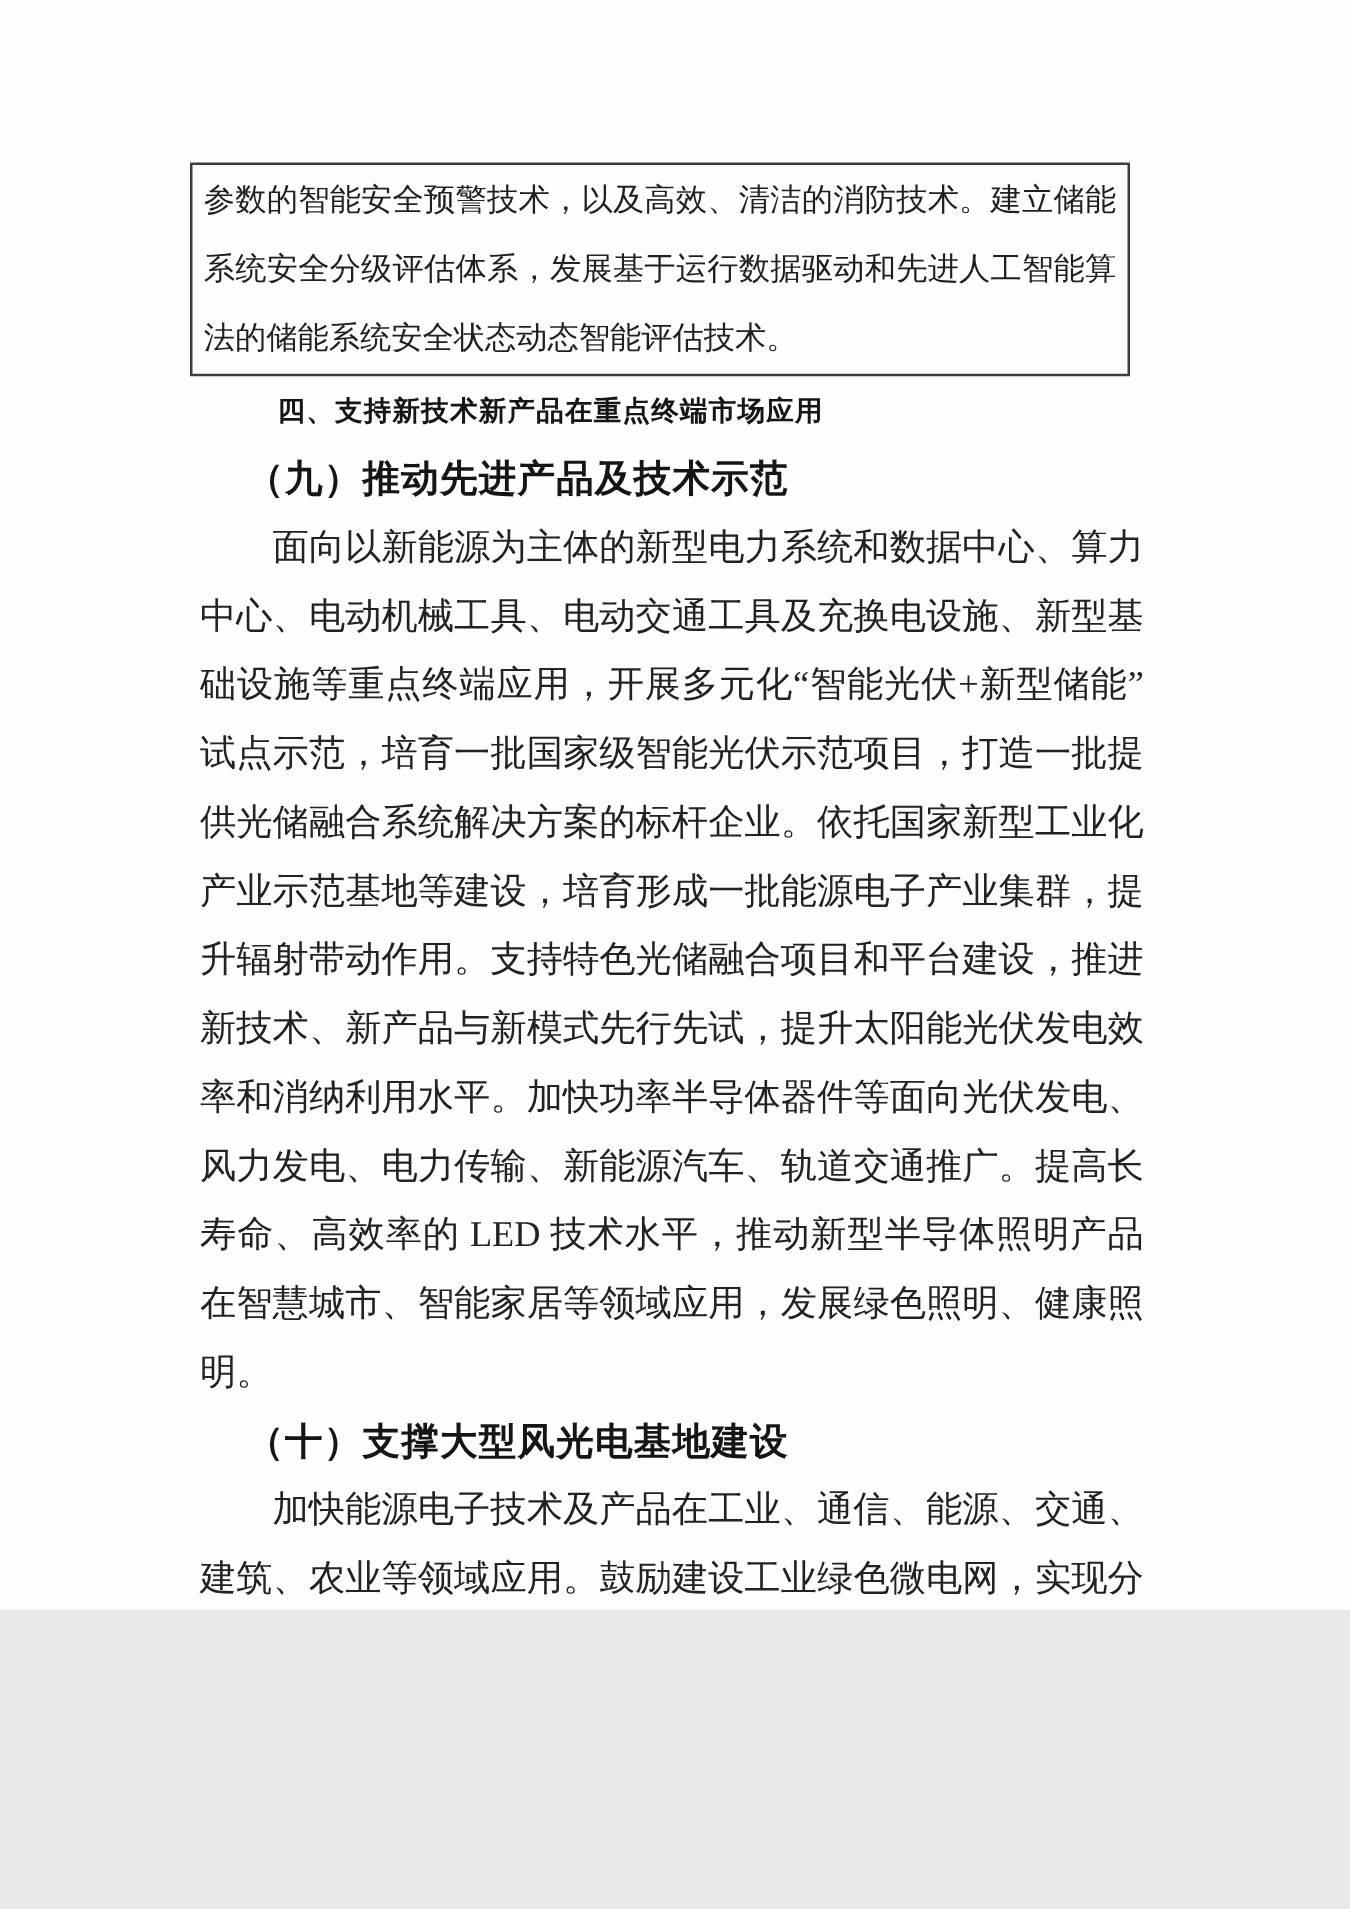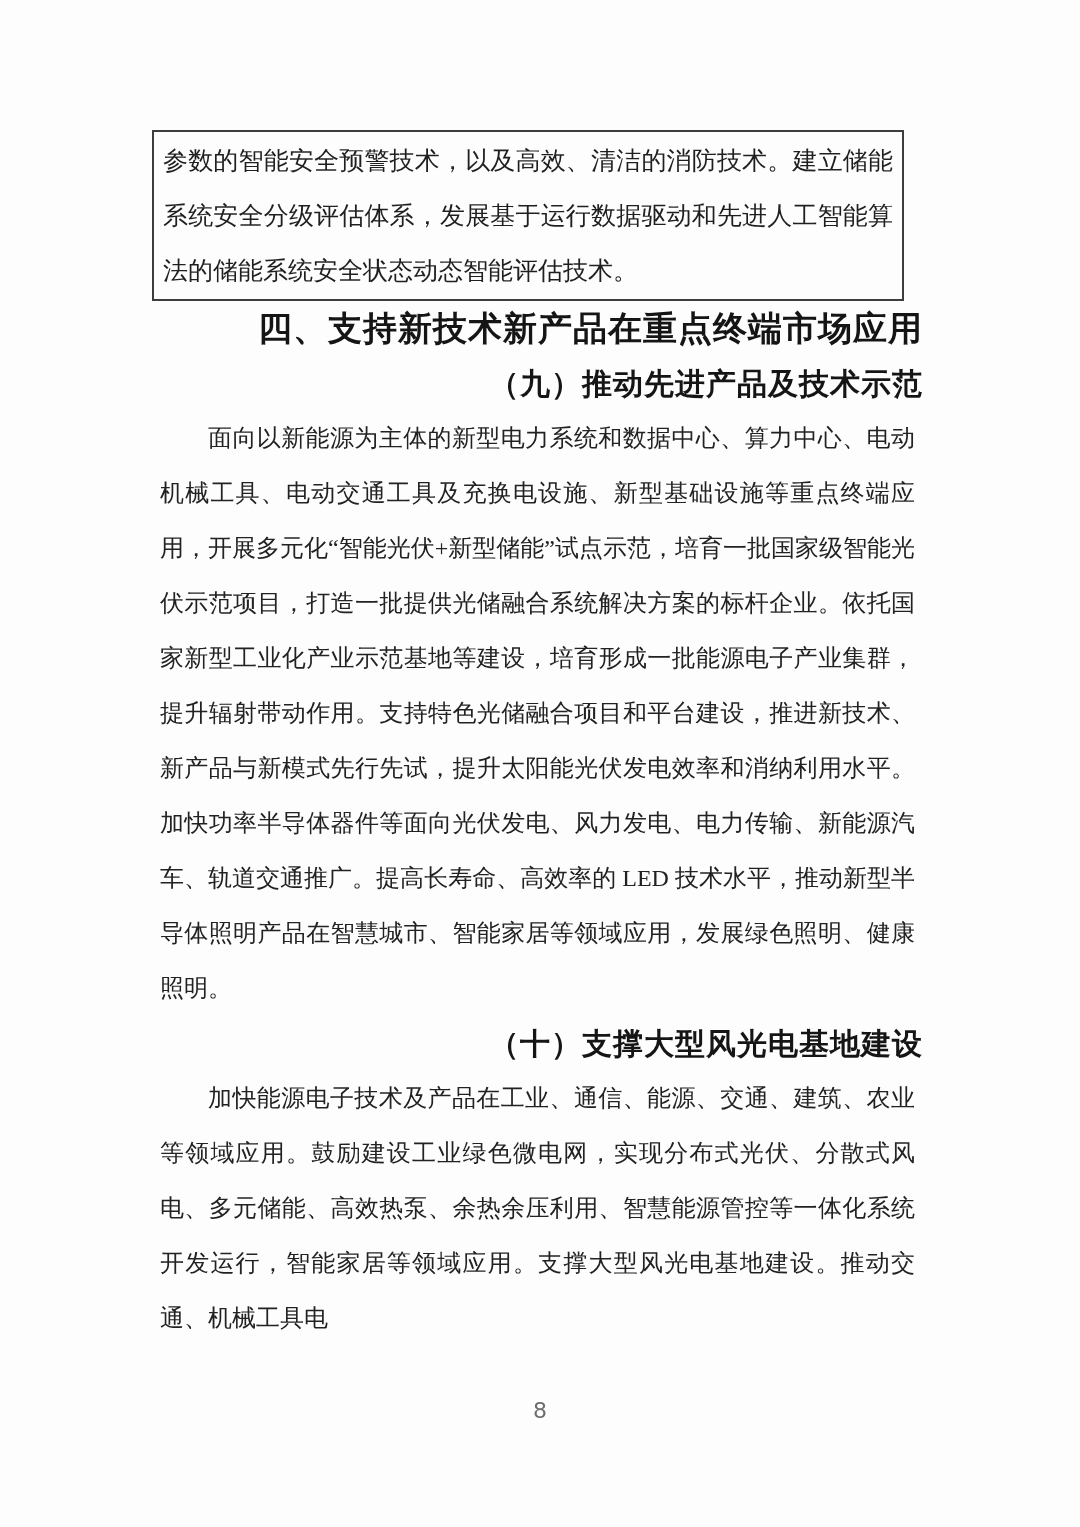--- a/index.html
+++ b/index.html
@@ -3,21 +3,21 @@
 <meta charset="utf-8">
 <style>
   html, body {
     margin: 0;
     padding: 0;
     background: #e9e9e9;
   }
   .page {
     position: relative;
     width: 1080px;
-    height: 1527px;
+    height: 1288px;
     margin: 0 auto;
     background: #fdfdfd;
     overflow: hidden;
     font-family: "Liberation Serif", "DejaVu Serif", serif;
     color: #1f1f1f;
   }
   .content {
     position: absolute;
     left: 152px;
     top: 130px;
@@ -30,39 +30,37 @@
     padding: 1px 9px;
     font-size: 25px;
     line-height: 55px;
     text-align: justify;
     background: #fdfdfd;
   }
   .chapter-heading {
     margin: 0 0 0 70px;
     font-family: "Liberation Sans", "DejaVu Sans", sans-serif;
     font-weight: bold;
-    font-size: 34px;
+    font-size: 22px;
     line-height: 55px;
     letter-spacing: 1px;
     color: #151515;
-    text-align: right;
   }
   .section-heading {
-    margin: 0 0 0 57px;
+    margin: 0 0 0 45px;
     font-family: "Liberation Serif", "DejaVu Serif", serif;
     font-weight: bold;
     font-size: 30px;
     line-height: 55px;
     letter-spacing: 1px;
     color: #151515;
-    text-align: right;
   }
   .body-para {
     margin: 0 8px;
-    font-size: 24px;
+    font-size: 29px;
     line-height: 55px;
     text-align: justify;
     text-indent: 2em;
     color: #222222;
   }
   .page-number {
     position: absolute;
     left: 0;
     right: 0;
     top: 1398px;

